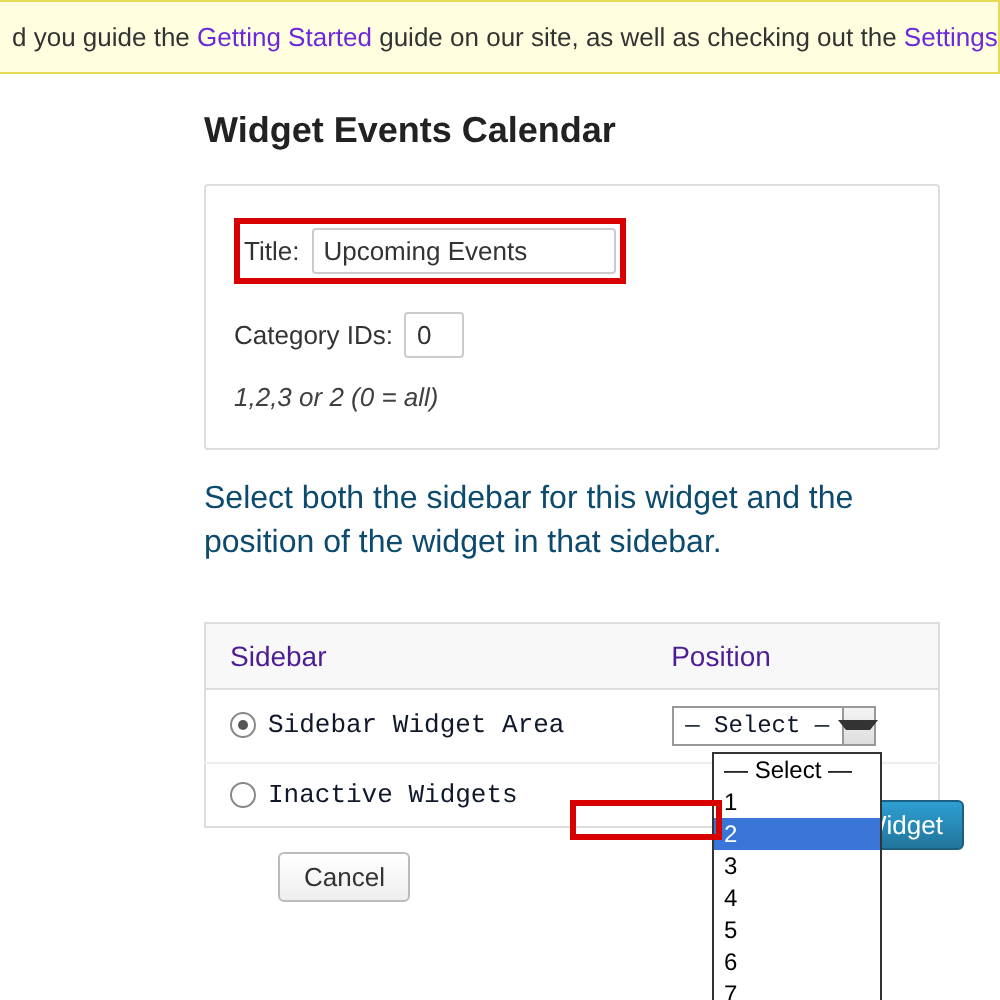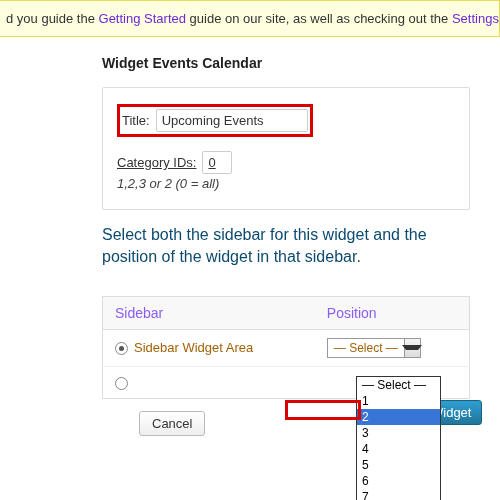--- a/index.html
+++ b/index.html
@@ -1,33 +1,33 @@
 <!DOCTYPE html>
 <html><head>
 <meta charset="utf-8">
 <style>
   * { box-sizing: border-box; margin: 0; padding: 0; }
   body { font-family: "Helvetica Neue", Arial, sans-serif; font-size: 13px; color: #333; background: #fff; width: 500px; height: 500px; overflow: hidden; position: relative; }
   .notice { background: #ffffe0; border: 1px solid #e6db55; border-left: none; padding: 10px 6px; font-size: 13px; color: #333; white-space: nowrap; }
   .notice a { color: #6d28d9; text-decoration: none; }
   .main { padding: 18px 0 0 102px; width: 470px; }
-  h2 { font-size: 14px; font-weight: bold; color: #222; margin-bottom: 16px; }
+  h2 { font-size: 18px; font-weight: bold; color: #222; margin-bottom: 16px; }
   .panel { border: 1px solid #ddd; border-radius: 2px; padding: 16px 14px 18px 14px; background: #fff; margin-bottom: 14px; }
   .row { margin-bottom: 14px; display: flex; align-items: center; }
   .lbl { color: #333; margin-right: 6px; font-size: 13px; }
   input[type=text] { border: 1px solid #ccc; padding: 3px 5px; font-size: 13px; color: #333; border-radius: 2px; }
   .title-input { width: 152px; }
   .cat-input { width: 30px; text-align: left; }
   .help { font-style: italic; color: #404040; font-size: 13px; }
   .chk { width: 14px; height: 14px; border: 1px solid #999; background: linear-gradient(#fff,#e8e8e8); display: inline-block; vertical-align: middle; }
   .hi-red { border: 3px solid #d90000; padding: 2px; display: inline-flex; align-items: center; }
   .desc { color: #0c4a6e; font-size: 16px; margin-bottom: 27px; line-height: 1.4; }
   table { width: 100%; border-collapse: collapse; border: 1px solid #ddd; background: #fff; }
-  th { text-align: left; padding: 8px 12px; border-bottom: 1px solid #ddd; font-weight: normal; font-size: 14px; color: #8b5cf6; background: #f8f8f8; }
-  td { padding: 8px 12px; border-bottom: 1px solid #eee; vertical-align: middle; color: #a16207; }
+  th { text-align: left; padding: 8px 12px; border-bottom: 1px solid #ddd; font-weight: normal; font-size: 14px; color: #4c1d95; background: #f8f8f8; }
+  td { padding: 8px 12px; border-bottom: 1px solid #eee; vertical-align: middle; color: #0f172a; font-family: Liberation Mono, monospace; }
   tr:last-child td { border-bottom: none; }
   .radio { width: 13px; height: 13px; border: 1px solid #888; border-radius: 50%; display: inline-block; vertical-align: middle; margin-right: 6px; position: relative; }
   .radio.sel::after { content: ""; width: 5px; height: 5px; background: #555; border-radius: 50%; position: absolute; top: 3px; left: 3px; }
   .select-box { border: 1px solid #999; background: #fff; display: inline-flex; align-items: center; height: 20px; font-size: 12px; }
   .select-box span { padding: 0 6px; }
   .select-arrow { width: 16px; height: 18px; background: linear-gradient(#f4f4f4,#ddd); border-left: 1px solid #999; display: flex; align-items: center; justify-content: center; }
   .tri { width: 0; height: 0; border-left: 4px solid transparent; border-right: 4px solid transparent; border-top: 5px solid #333; }
   .dropdown { position: absolute; border: 1px solid #333; background: #fff; width: 85px; font-size: 12px; z-index: 10; }
   .dropdown div { padding: 1px 5px; color: #000; }
   .dropdown .sel-opt { background: #3875d7; color: #fff; }
@@ -46,21 +46,21 @@
 <div class="main">
   <h2>Widget Events Calendar</h2>
 
   <div class="panel">
     <div class="row">
       <span class="hi-red">
         <span class="lbl">Title:</span>
         <input type="text" class="title-input" value="Upcoming Events" style="">
       </span>
     </div>
-    <div class="row" style="margin-bottom:2px;text-decoration:underline;">
+    <div class="row" style="margin-bottom:12px;">
       <span class="lbl">Category IDs:</span>
       <input type="text" class="cat-input" value="0" style="">
     </div>
     <div class="help">1,2,3 or 2 (0 = all)</div>
   </div>
 
   <div class="desc">Select both the sidebar for this widget and the position of the widget in that sidebar.</div>
 
   <table>
     <tbody>
@@ -76,21 +76,21 @@
         <span class="select-box">
           <span>— Select —</span>
           <span class="select-arrow">
                 <span class="tri"></span>
               </span>
         </span>
       </td>
     </tr>
     <tr>
       <td>
-        <span class="radio"></span>
+        <span class="radio"></span><span>Inactive Widgets</span>
       </td>
       <td></td>
     </tr>
   </tbody>
     </table>
 
   <div class="btns">
     <button class="btn">Cancel</button>
   </div>
 </div>

